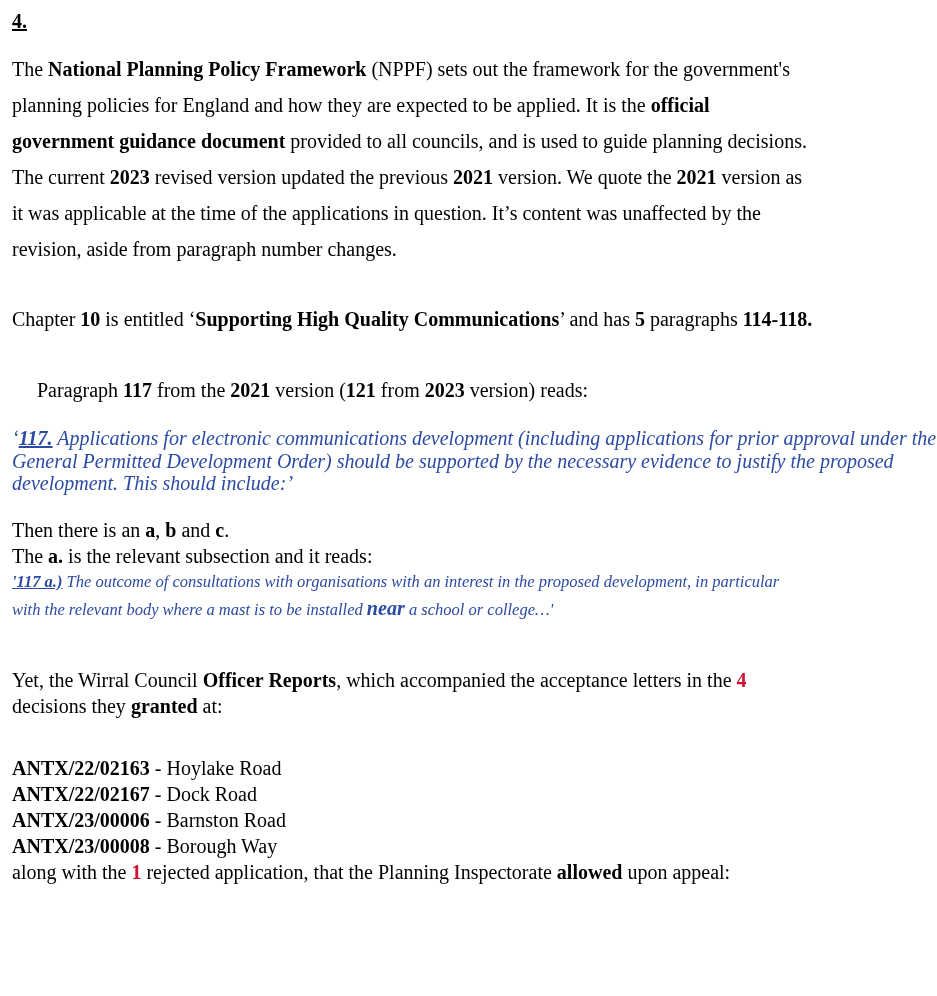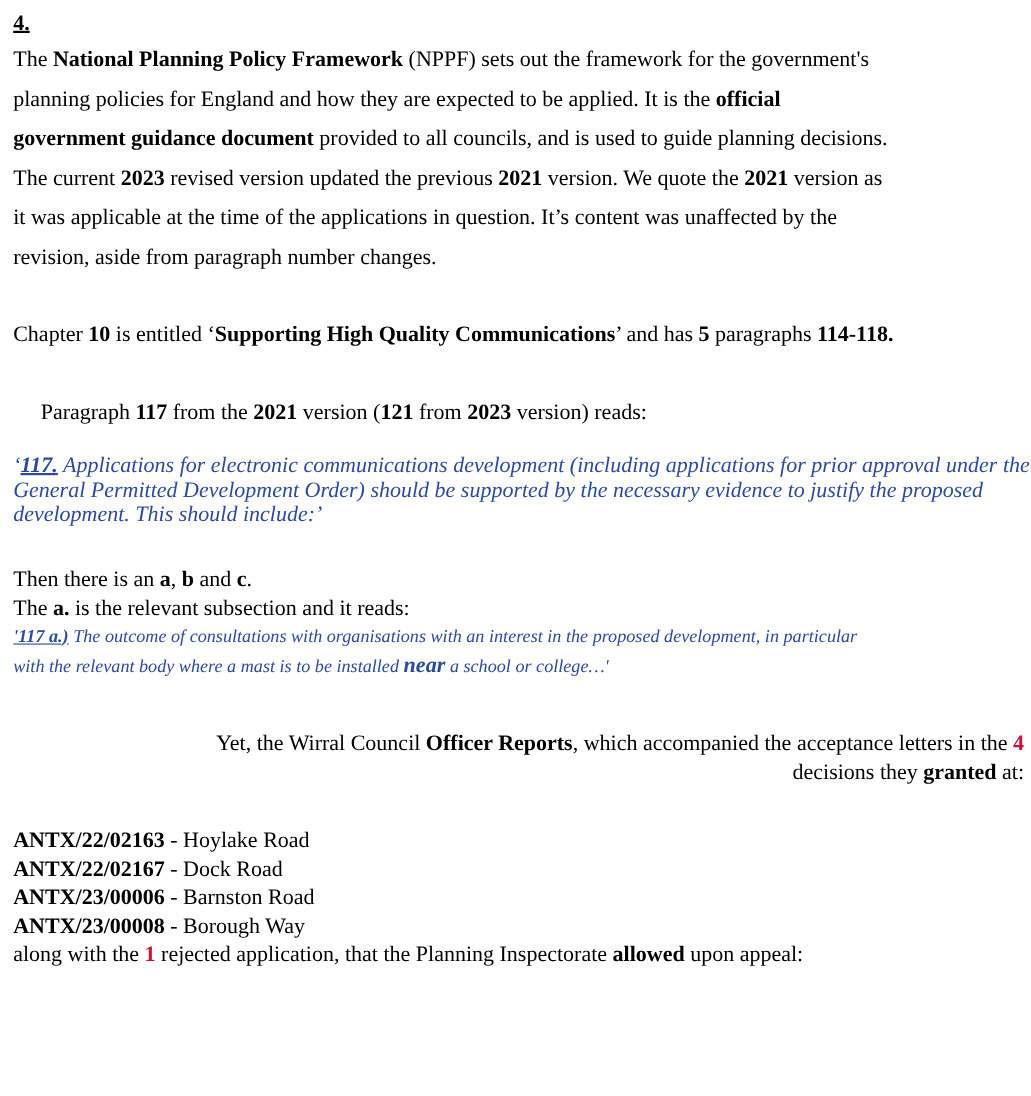--- a/index.html
+++ b/index.html
@@ -21,28 +21,28 @@
   .block {
     white-space: nowrap;
   }
   
   .heading     { font-size: 20px; line-height: 26px; }
   .para-loose  { font-size: 20px; line-height: 36px; }
   .para-tight  { font-size: 20px; line-height: 26px; }
   .quote-small { font-size: 20px; line-height: 22.5px; color: var(--quote-blue); font-style: italic; }
   .quote-large { font-size: 16.5px; line-height: 26px;  color: var(--quote-blue); font-style: italic; }
   
-  [data-name="paragraph-nppf"]            { margin-top: 2px; }
+  [data-name="paragraph-nppf"]            { margin-top: 17px; }
   [data-name="paragraph-versions"]        { }
   [data-name="paragraph-chapter"]         { margin-top: 34px; }
   [data-name="paragraph-117-intro"]       { margin-top: 35px; margin-left: 25px; }
   [data-name="quote-117"]                 { margin-top: 19px; }
-  [data-name="paragraph-abc"]             { margin-top: 34px; }
+  [data-name="paragraph-abc"]             { margin-top: 22px; }
   [data-name="quote-117a"]                { }
-  [data-name="paragraph-officer-reports"] { margin-top: 44px; text-align: right; }
+  [data-name="paragraph-officer-reports"] { margin-top: 44px; }
   [data-name="application-list"]          { margin-top: 36px; }
   [data-name="paragraph-appeal"]          { }
   
   .seg.b   { font-weight: bold; }
   .seg.u   { text-decoration: underline; }
   .seg.red { color: var(--emphasis-red); }
   .seg.big { font-size: 1.22em; }
 </style>
 </head>
 <body style="color: rgb(0, 0, 0); background: rgb(255, 255, 255);">

